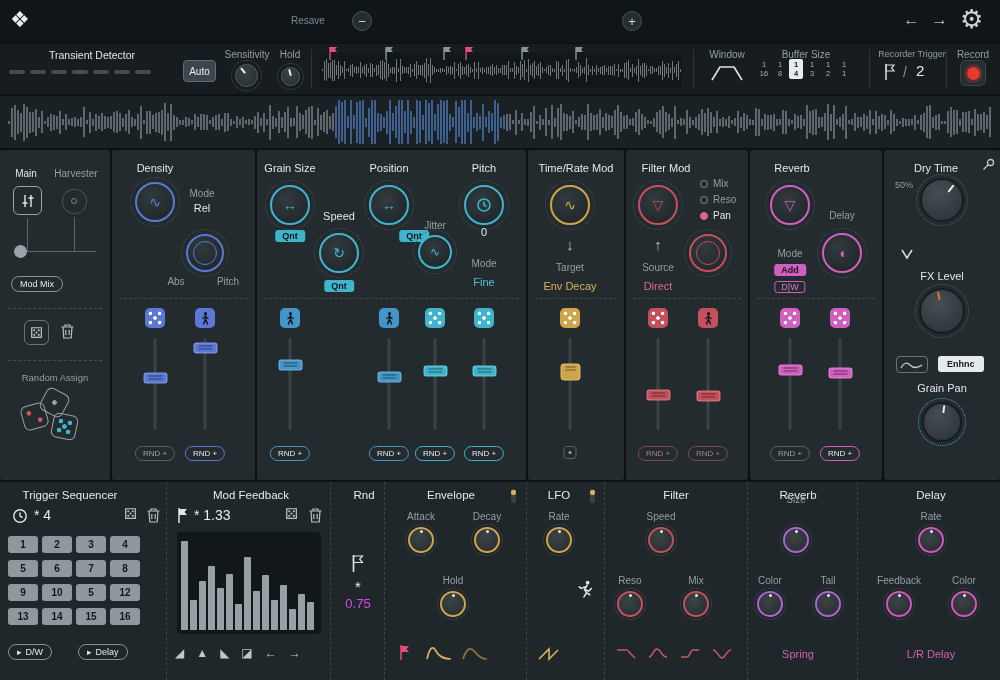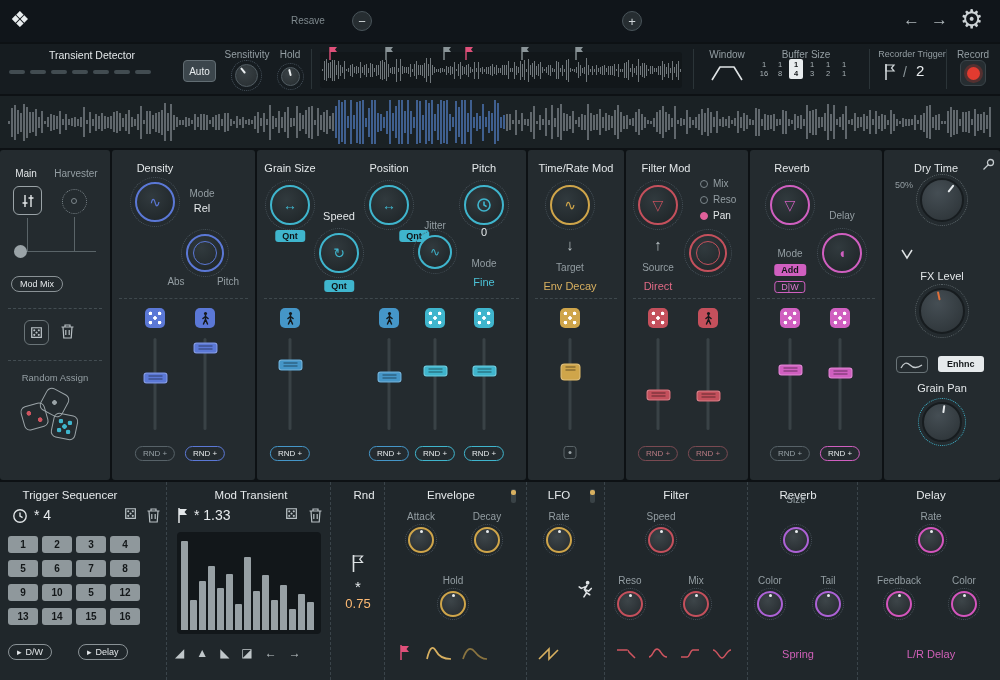--- a/index.html
+++ b/index.html
@@ -1037,21 +1037,21 @@
         <span>▸</span>
         <span>D/W</span>
       </div>
     <div class="pillbtn" style="left:78px;top:162px">
         <span>▸</span>
         <span>Delay</span>
       </div>
   </div>
 
   <div class="bpanel" style="left:166px;width:164px">
-    <span class="btitle" style="left:84px">Mod Transient</span>
+    <span class="btitle" style="left:84px">Mod Feedback</span>
     <svg class="abs" style="left:10px;top:25px" width="12" height="17">
         <path d="M2 1v15" stroke="#e3e7e9" stroke-width="1.5"></path>
         <path d="M2 2h8l-2.5 3L10 8H2z" fill="#e3e7e9"></path>
       </svg>
     <span class="abs" style="left:27px;top:25px;font-size:14px;color:#e8ecee">* 1.33</span>
     <span class="abs g" style="left:118px;top:23px;font-size:15px">⚄</span>
     <svg class="abs" style="left:141px;top:25px" width="15" height="17">
         <g stroke="#b8c0c4" stroke-width="1.2" fill="none">
           <path d="M1.5 4h12M5 4V2h5v2M3 4l.8 11h7.4L12 4M5.8 7v5M9.2 7v5"></path>
         </g>
@@ -1083,21 +1083,21 @@
     </div>
   </div>
 
   <div class="bpanel" style="left:330px;width:54px">
     <span class="btitle" style="left:33px">Rnd</span>
     <svg class="cx" style="left:27px;top:72px" width="14" height="19">
         <path d="M2.5 1v17" stroke="#dfe3e5" stroke-width="1.6"></path>
         <path d="M2.5 2h9l-2.8 3.2L11.5 8.5h-9z" fill="none" stroke="#dfe3e5" stroke-width="1.2"></path>
       </svg>
     <span class="cx" style="left:27px;top:96px;font-size:15px;color:#e8ecee">*</span>
-    <span class="cx" style="left:27px;top:114px;font-size:13px;color:#fdba74">0.75</span>
+    <span class="cx" style="left:27px;top:114px;font-size:13px;color:#d946ef">0.75</span>
   </div>
 
   <div class="bpanel" style="left:384px;width:142px;--kc:#cfa54a">
     <span class="btitle" style="left:66px">Envelope</span>
     <div class="minifader" style="right:10px;top:7px"></div>
     <span class="cx lab" style="left:36px;top:29px">Attack</span>
     <div class="bknob" style="left:23px;top:45px"></div>
     <span class="cx lab" style="left:102px;top:29px">Decay</span>
     <div class="bknob" style="left:89px;top:45px"></div>
     <span class="cx lab" style="left:68px;top:93px">Hold</span>

